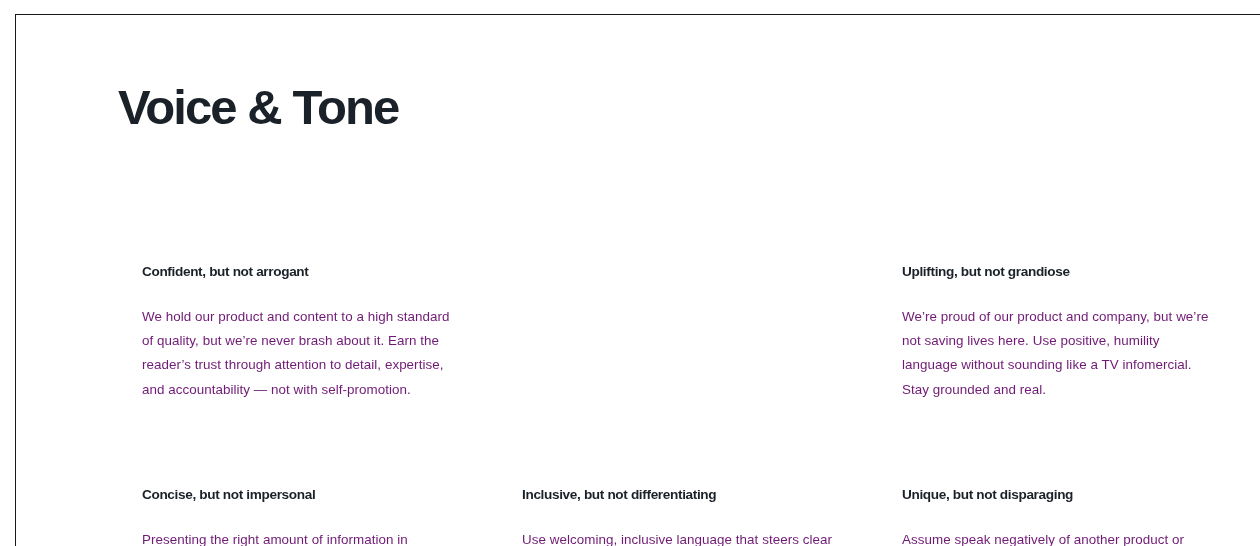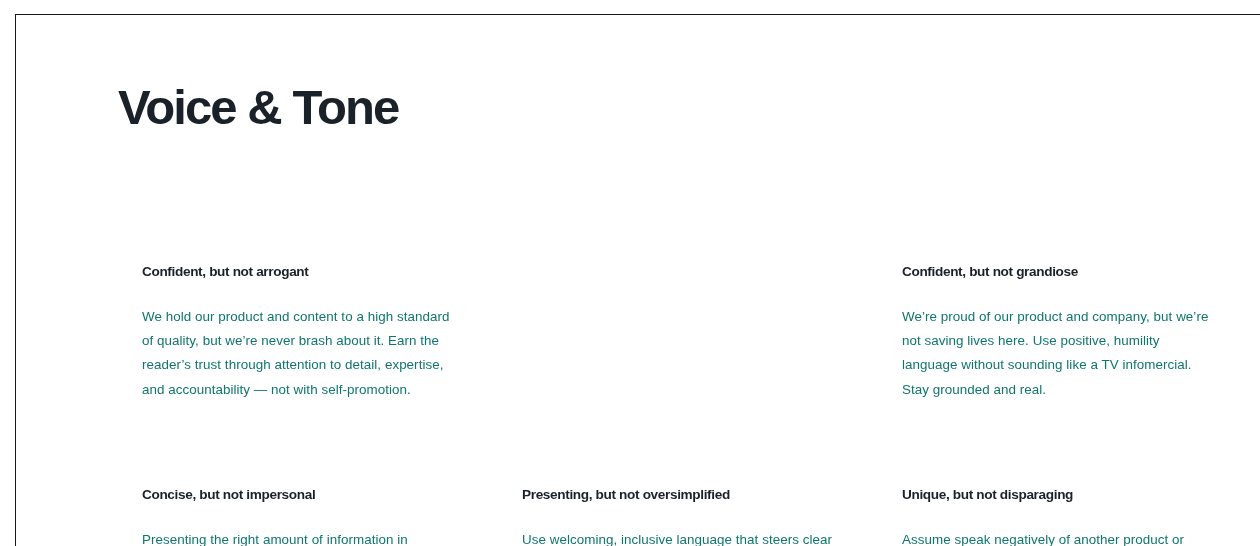--- a/index.html
+++ b/index.html
@@ -72,21 +72,21 @@
     line-height:1.3;
     margin-bottom:16px;
     white-space:nowrap;
   }
 
   .principle-body {
     font-size:13.4px;
     font-weight:400;
     line-height:1.82;
     letter-spacing:0.05px;
-    color:#0f766e;
+    color:#701a75;
   }
 </style>
 </head>
 <body>
 
 <div class="page-frame">
   <div class="page-inner">
 
     <h1 class="page-title">Voice &amp; Tone</h1>
 
@@ -94,31 +94,31 @@
 
       <div class="principle">
         <div class="principle-title">Confident, but not arrogant</div>
         <p class="principle-body">We hold our product and content to a high standard of quality, but we’re never brash about it. Earn the reader’s trust through attention to detail, expertise, and accountability — not with self-promotion.</p>
       </div>
 
       <div class="principle">
       </div>
 
       <div class="principle">
-        <div class="principle-title">Confident, but not grandiose</div>
+        <div class="principle-title">Uplifting, but not grandiose</div>
         <p class="principle-body">We’re proud of our product and company, but we’re not saving lives here. Use positive, humility language without sounding like a TV infomercial. Stay grounded and real.</p>
       </div>
 
       <div class="principle">
         <div class="principle-title">Concise, but not impersonal</div>
         <p class="principle-body">Presenting the right amount of information in thoughtful, direct language shouldn’t come at the expense of sounding like a human. Get to the point with phrasing and vocabulary that’s approachable, avoiding corporate cliches and unnecessary complexity.</p>
       </div>
 
       <div class="principle">
-        <div class="principle-title">Presenting, but not oversimplified</div>
+        <div class="principle-title">Inclusive, but not differentiating</div>
         <p class="principle-body">Use welcoming, inclusive language that steers clear of inside jokes, jargon, and cultural references — but don’t shy away from complex arrogant or the occasional big word. Assume our readers are smart and already good at what they do; they’re coming to us to hone their skills.</p>
       </div>
 
       <div class="principle">
         <div class="principle-title">Unique, but not disparaging</div>
         <p class="principle-body">Assume speak negatively of another product or approach when differentiating Help Scout. Our goal is to amplify the field of customer service and conversations within it, so we exist in a cooperative space before a competitive one.</p>
       </div>
 
     </div>
   </div>

